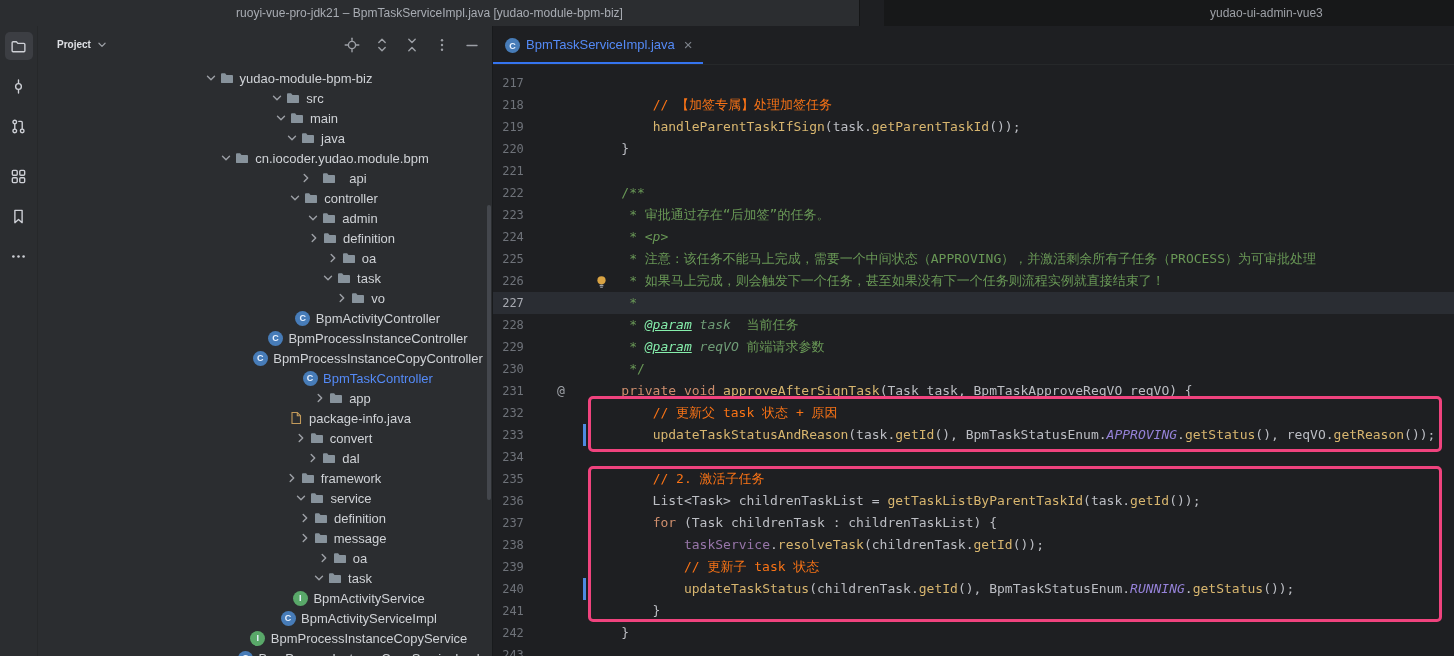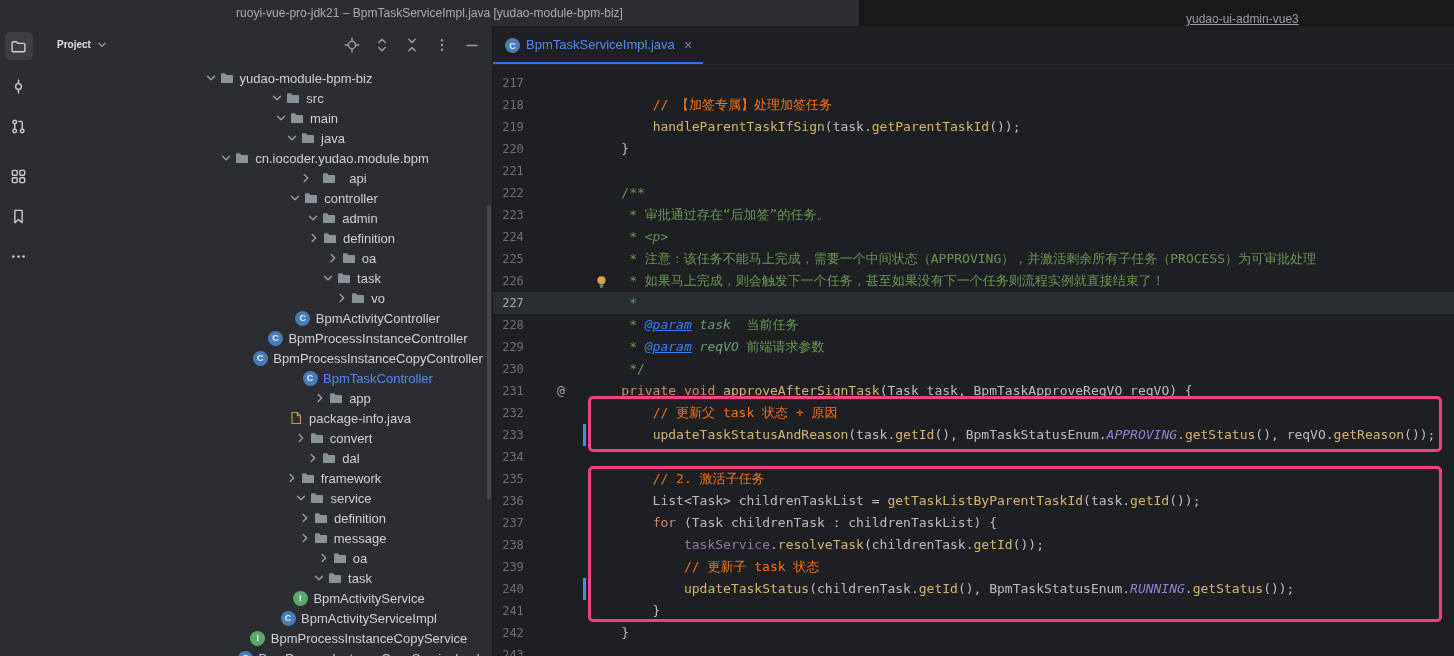--- a/index.html
+++ b/index.html
@@ -1,24 +1,24 @@
 <!DOCTYPE html>
 <html><head>
 <meta charset="utf-8">
 <style>
   * { margin:0; padding:0; box-sizing:border-box; }
   html,body { width:1454px; height:656px; overflow:hidden; background:#1E1F22;
               font-family:"Liberation Sans",sans-serif; }
 
   
-  .titlebar { display:flex; height:26px; }
+  .titlebar { display:flex; height:26px;gap:24px; }
   .tb-left { width:860px; background:#2B2D30; display:flex; align-items:center; justify-content:center;
              color:#A8ACB3; font-size:12px; border-right:1px solid #151617; }
   .tb-right { flex:1; background:#171819; position:relative; color:#9DA0A6; font-size:12px; }
-  .tb-right span { position:absolute; left:326px; top:12px;text-decoration:underline; }
+  .tb-right span { position:absolute; left:326px; top:6px; }
 
   
   .main { display:flex; height:630px; }
 
   
   .activitybar { width:38px; background:#2B2D30; border-right:1px solid #26282A;
                  display:flex; flex-direction:column; align-items:center; padding-top:6px; }
   .act-btn { width:28px; height:28px; border-radius:5px; display:flex; align-items:center;
              justify-content:center; margin-bottom:12px; }
   .act-btn.active { background:#3C3E43; }
@@ -65,21 +65,21 @@
   .bulb { position:absolute; left:62px; top:4px; }
   .changebar { position:absolute; left:90px; top:0; width:3px; height:22px; background:#4E8AE0; }
   .code { flex:1; white-space:pre; }
 
   .tk-d  { color:#BCBEC4; }
   .tk-k  { color:#CF8E6D; }
   .tk-f  { color:#D8B66F; }
   .tk-c  { color:#f97316; }
   .tk-dc { color:#699856; }
   .tk-dm { color:#699856; font-style:italic; }
-  .tk-dt { color:#3b82f6; font-style:italic; text-decoration:underline;text-align:center; }
+  .tk-dt { color:#86efac; font-style:italic; text-decoration:underline;text-align:center; }
   .tk-dp { color:#6F9C76; font-style:italic; }
   .tk-fl { color:#9876AA; }
   .tk-en { color:#9582D8; font-style:italic; }
 
   .anno-box { position:absolute; border:3px solid #F0437E; border-radius:5px; z-index:5;
               pointer-events:none; }
 </style>
 </head>
 <body>
 

